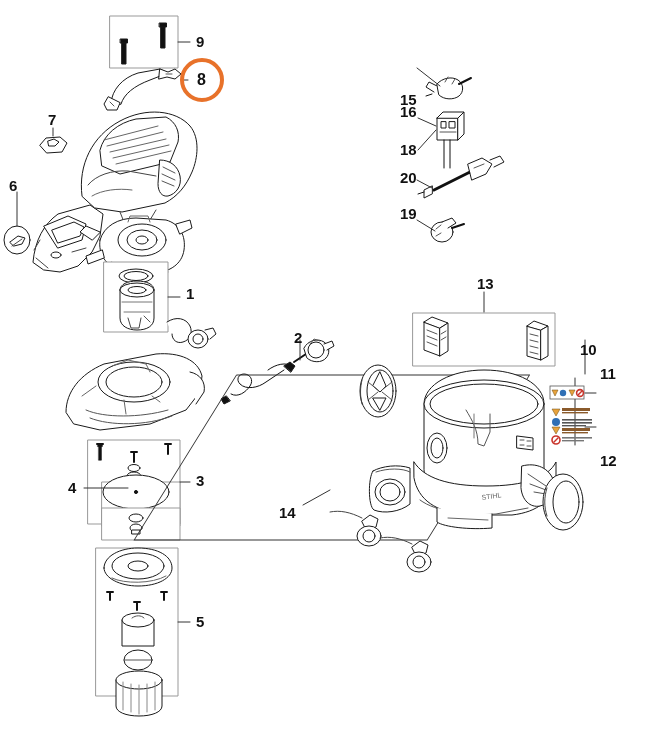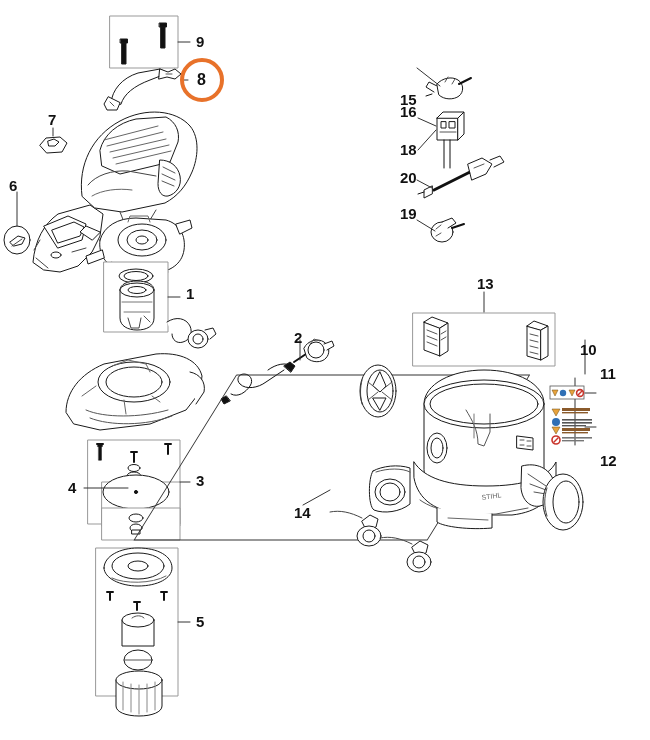--- a/index.html
+++ b/index.html
@@ -359,21 +359,21 @@
 <div class="lbl" style="left:196px;top:473px;">3</div>
 <div class="lbl" style="left:68px;top:480px;">4</div>
 <div class="lbl" style="left:196px;top:614px;">5</div>
 <div class="lbl" style="left:9px;top:178px;">6</div>
 <div class="lbl" style="left:48px;top:112px;">7</div>
 <div class="lbl" style="left:196px;top:34px;">9</div>
 <div class="lbl" style="left:580px;top:342px;">10</div>
 <div class="lbl" style="left:600px;top:366px;">11</div>
 <div class="lbl" style="left:600px;top:420px;margin-top:33px;">12</div>
 <div class="lbl" style="left:477px;top:276px;">13</div>
-<div class="lbl" style="left:294px;top:505px;">14</div>
+<div class="lbl" style="left:279px;top:505px;">14</div>
 <div class="lbl" style="left:400px;top:58px;margin-top:34px;">15</div>
 <div class="lbl" style="left:400px;top:104px;">16</div>
 <div class="lbl" style="left:400px;top:142px;">18</div>
 <div class="lbl" style="left:400px;top:170px;">20</div>
 <div class="lbl" style="left:400px;top:206px;">19</div>
 
 <div class="hl-ring" style="left:180px;top:58px;"></div>
 <div class="hl-num" style="left:197px;top:71px;">8</div>
 
 </div>

